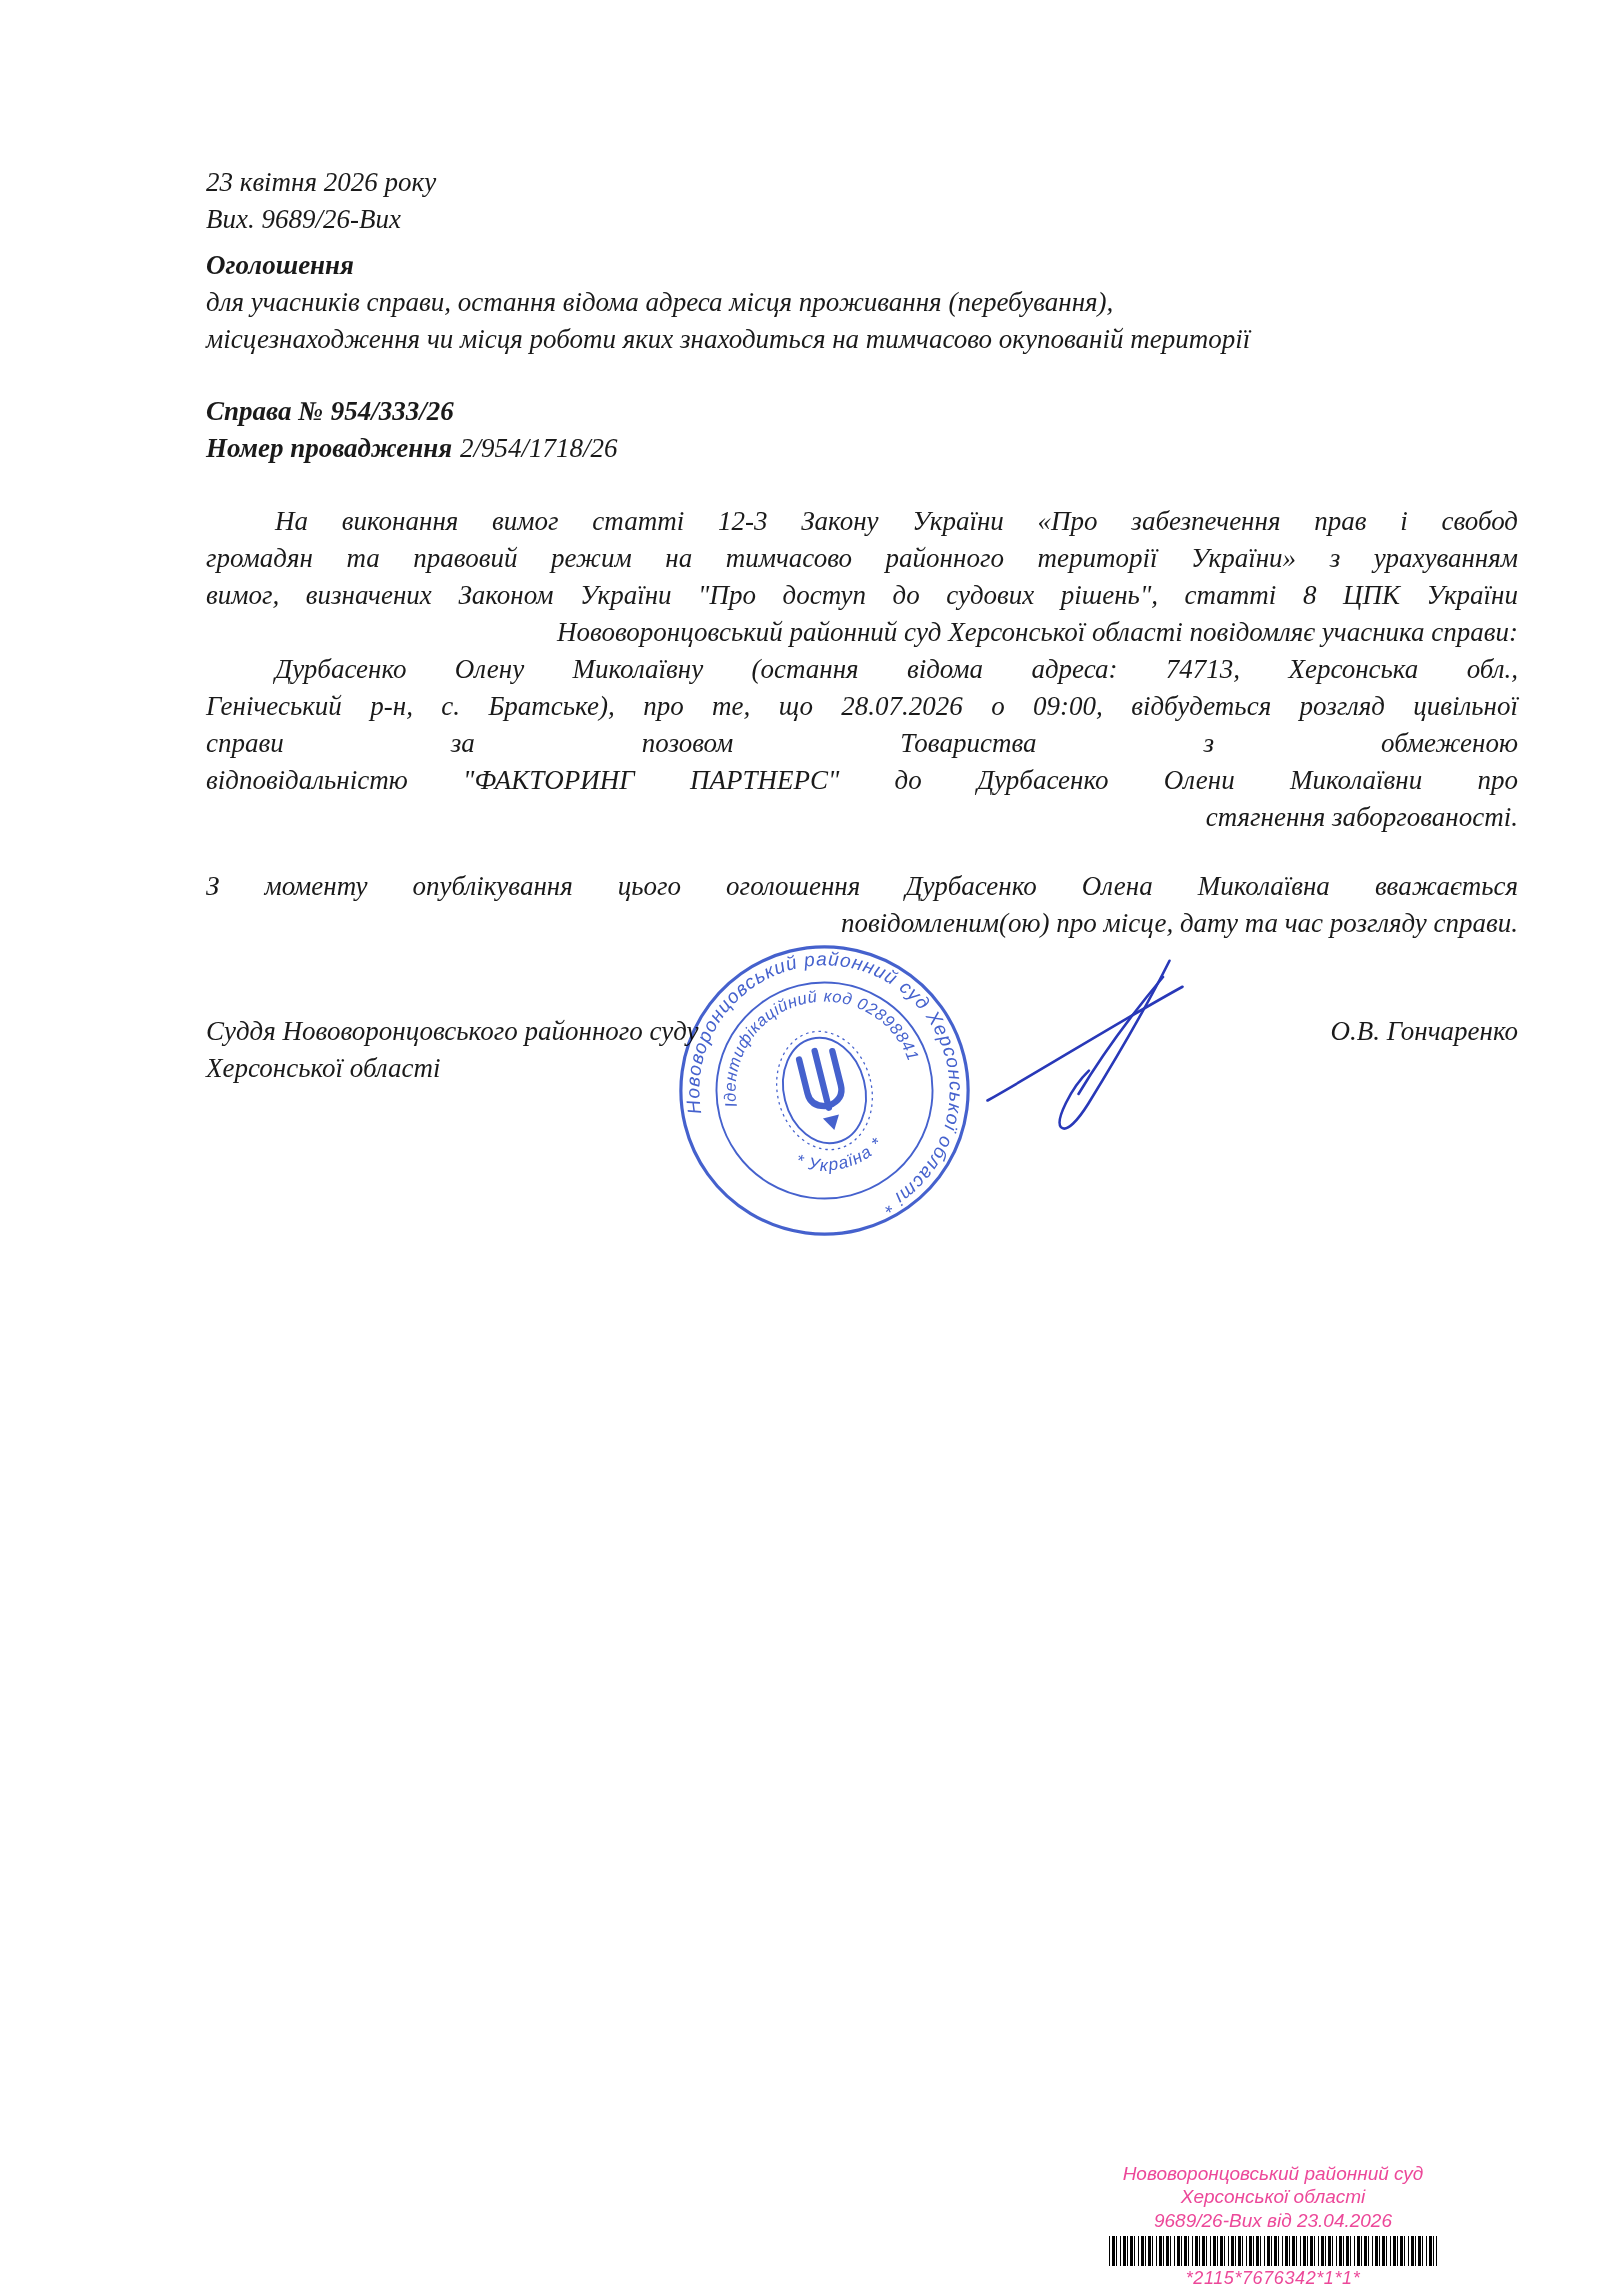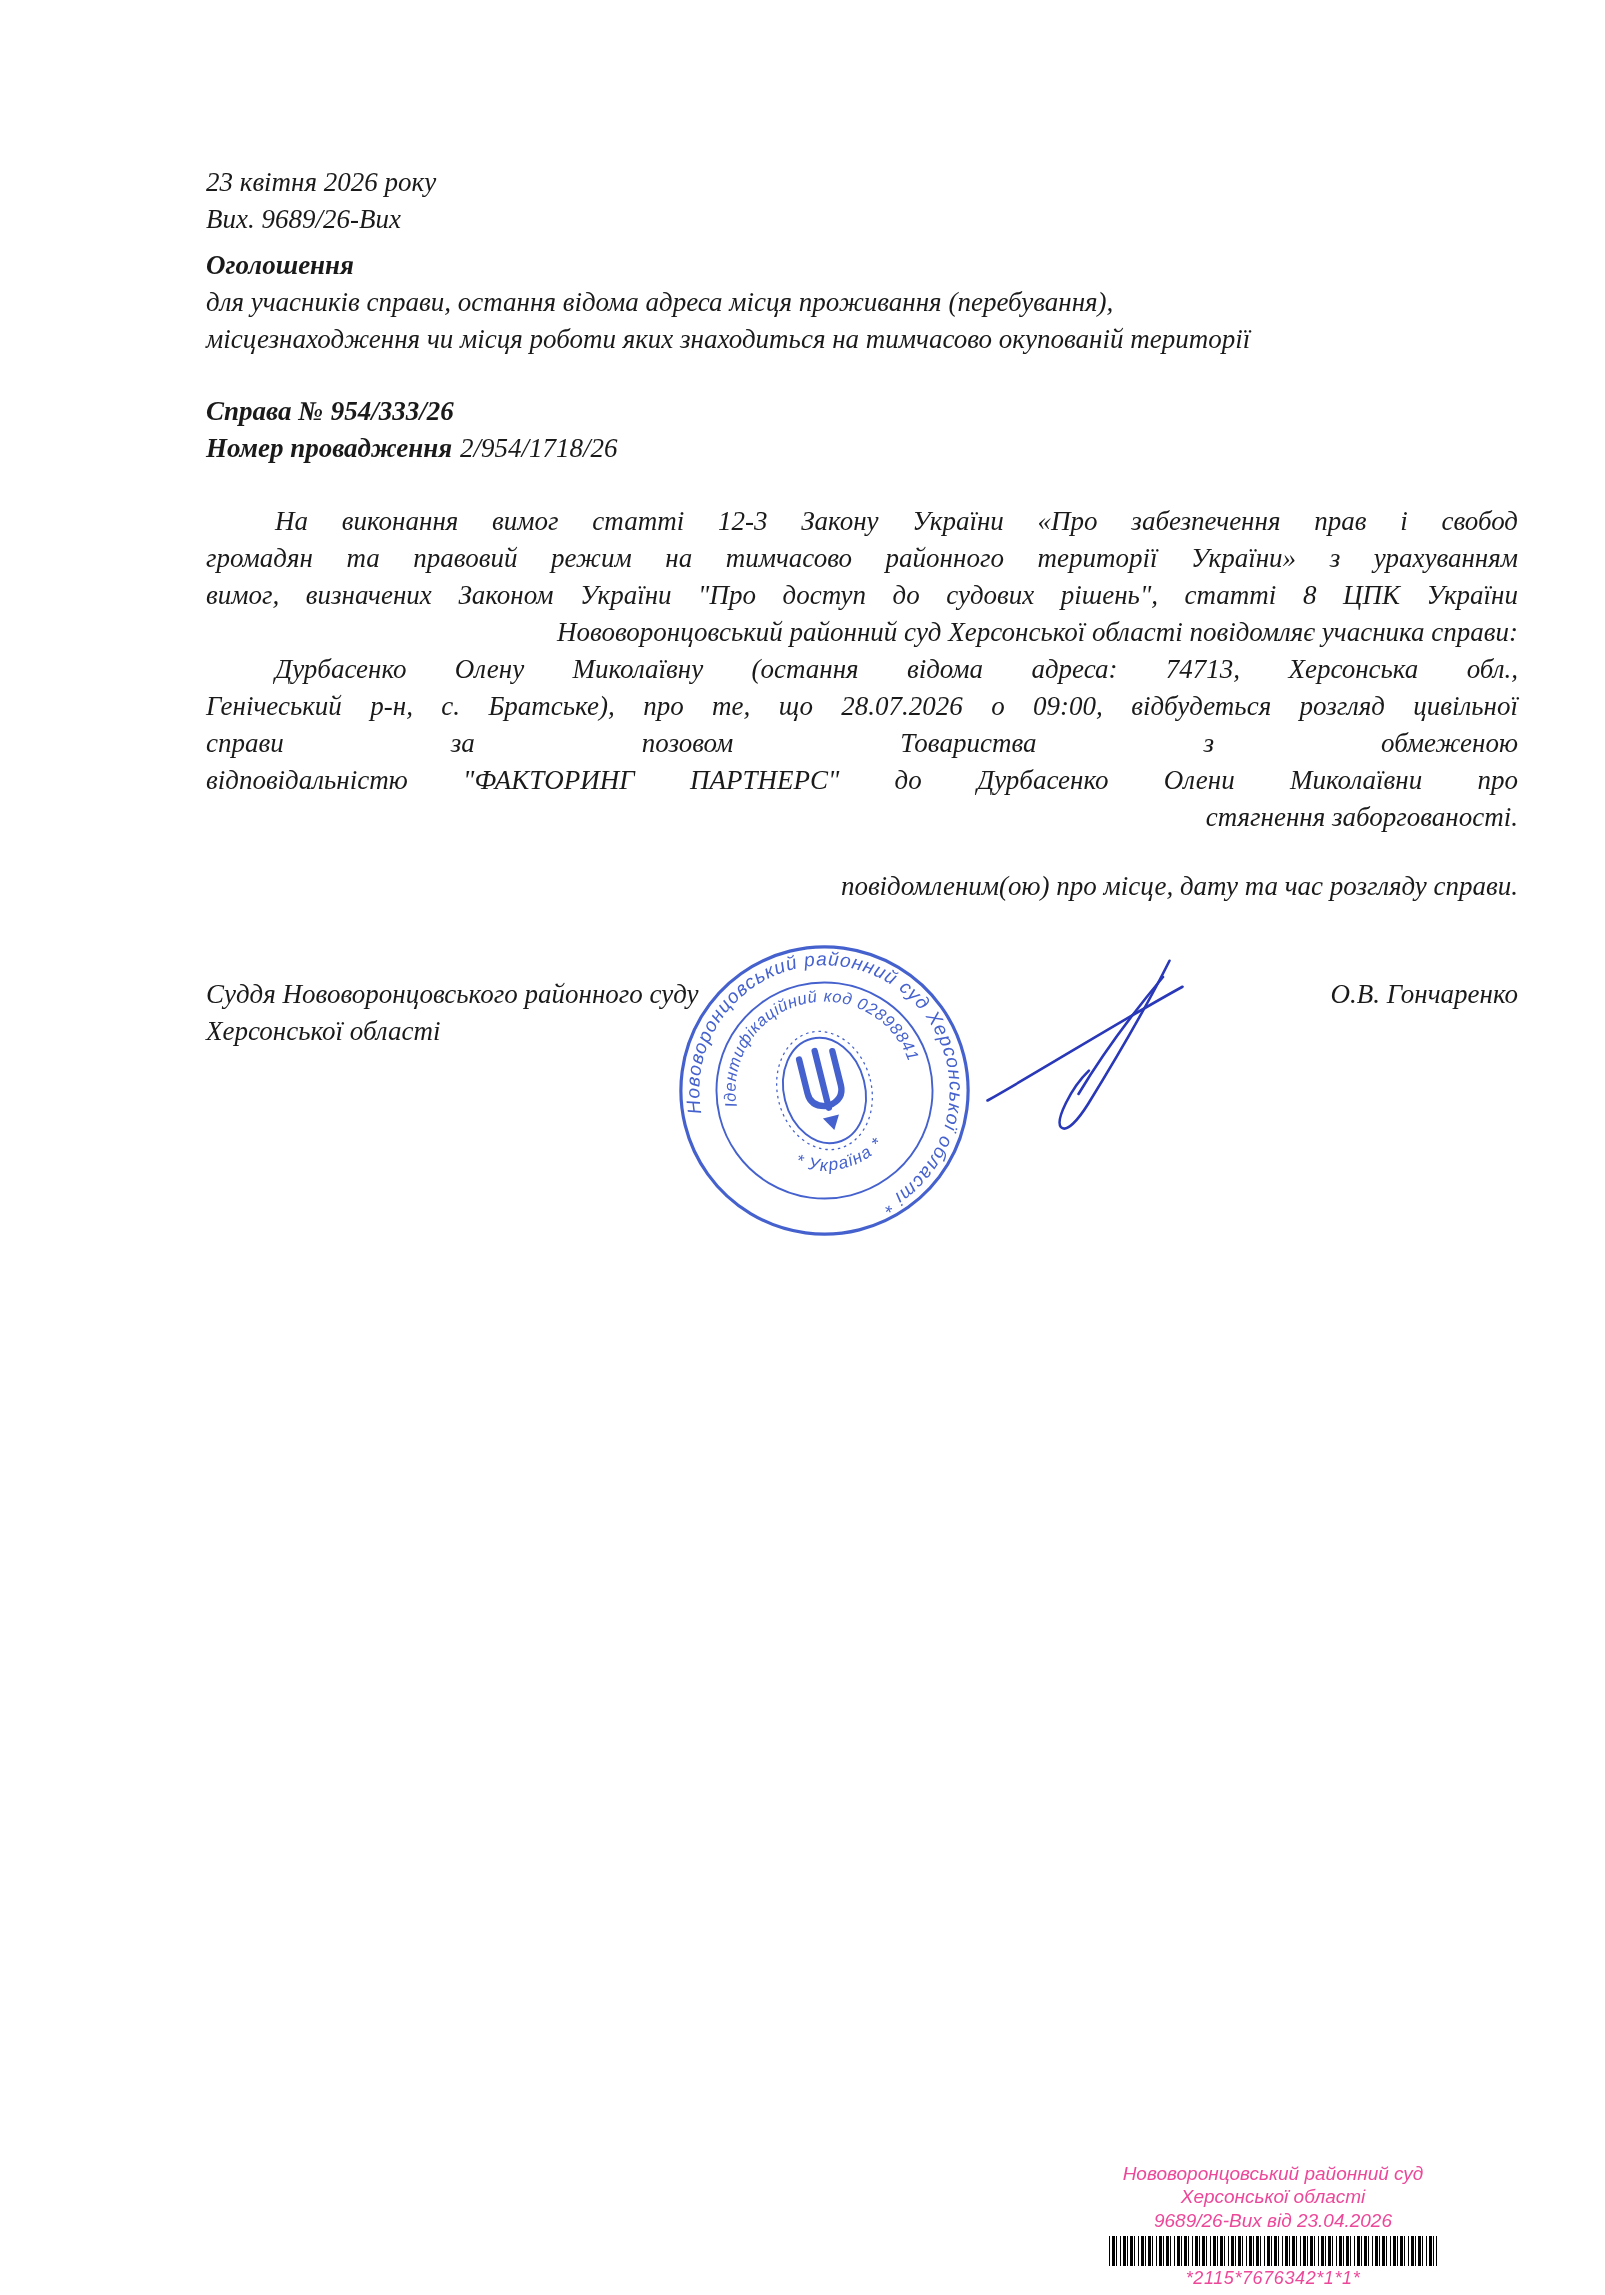--- a/index.html
+++ b/index.html
@@ -92,20 +92,21 @@
 
     <div class="para joined">
       <div class="jline indent">Дурбасенко Олену Миколаївну (остання відома адреса: 74713, Херсонська обл.,</div>
       <div class="jline">Генічеський р-н, с. Братське), про те, що 28.07.2026 о 09:00, відбудеться розгляд цивільної</div>
       <div class="jline">справи за позовом Товариства з обмеженою</div>
       <div class="jline">відповідальністю "ФАКТОРИНГ ПАРТНЕРС" до Дурбасенко Олени Миколаївни про</div>
       <div class="lline">стягнення заборгованості.</div>
     </div>
 
     <div class="para3">
+      <div class="jline">З моменту опублікування цього оголошення Дурбасенко Олена Миколаївна вважається</div>
       <div class="lline">повідомленим(ою) про місце, дату та час розгляду справи.</div>
     </div>
 
     <div class="judge-block">
       <div class="judge-left">
         <span>Суддя Нововоронцовського районного суду</span><br>
         <span>Херсонської області</span>
       </div>
       <div class="judge-name">О.В. Гончаренко</div>
     </div>

